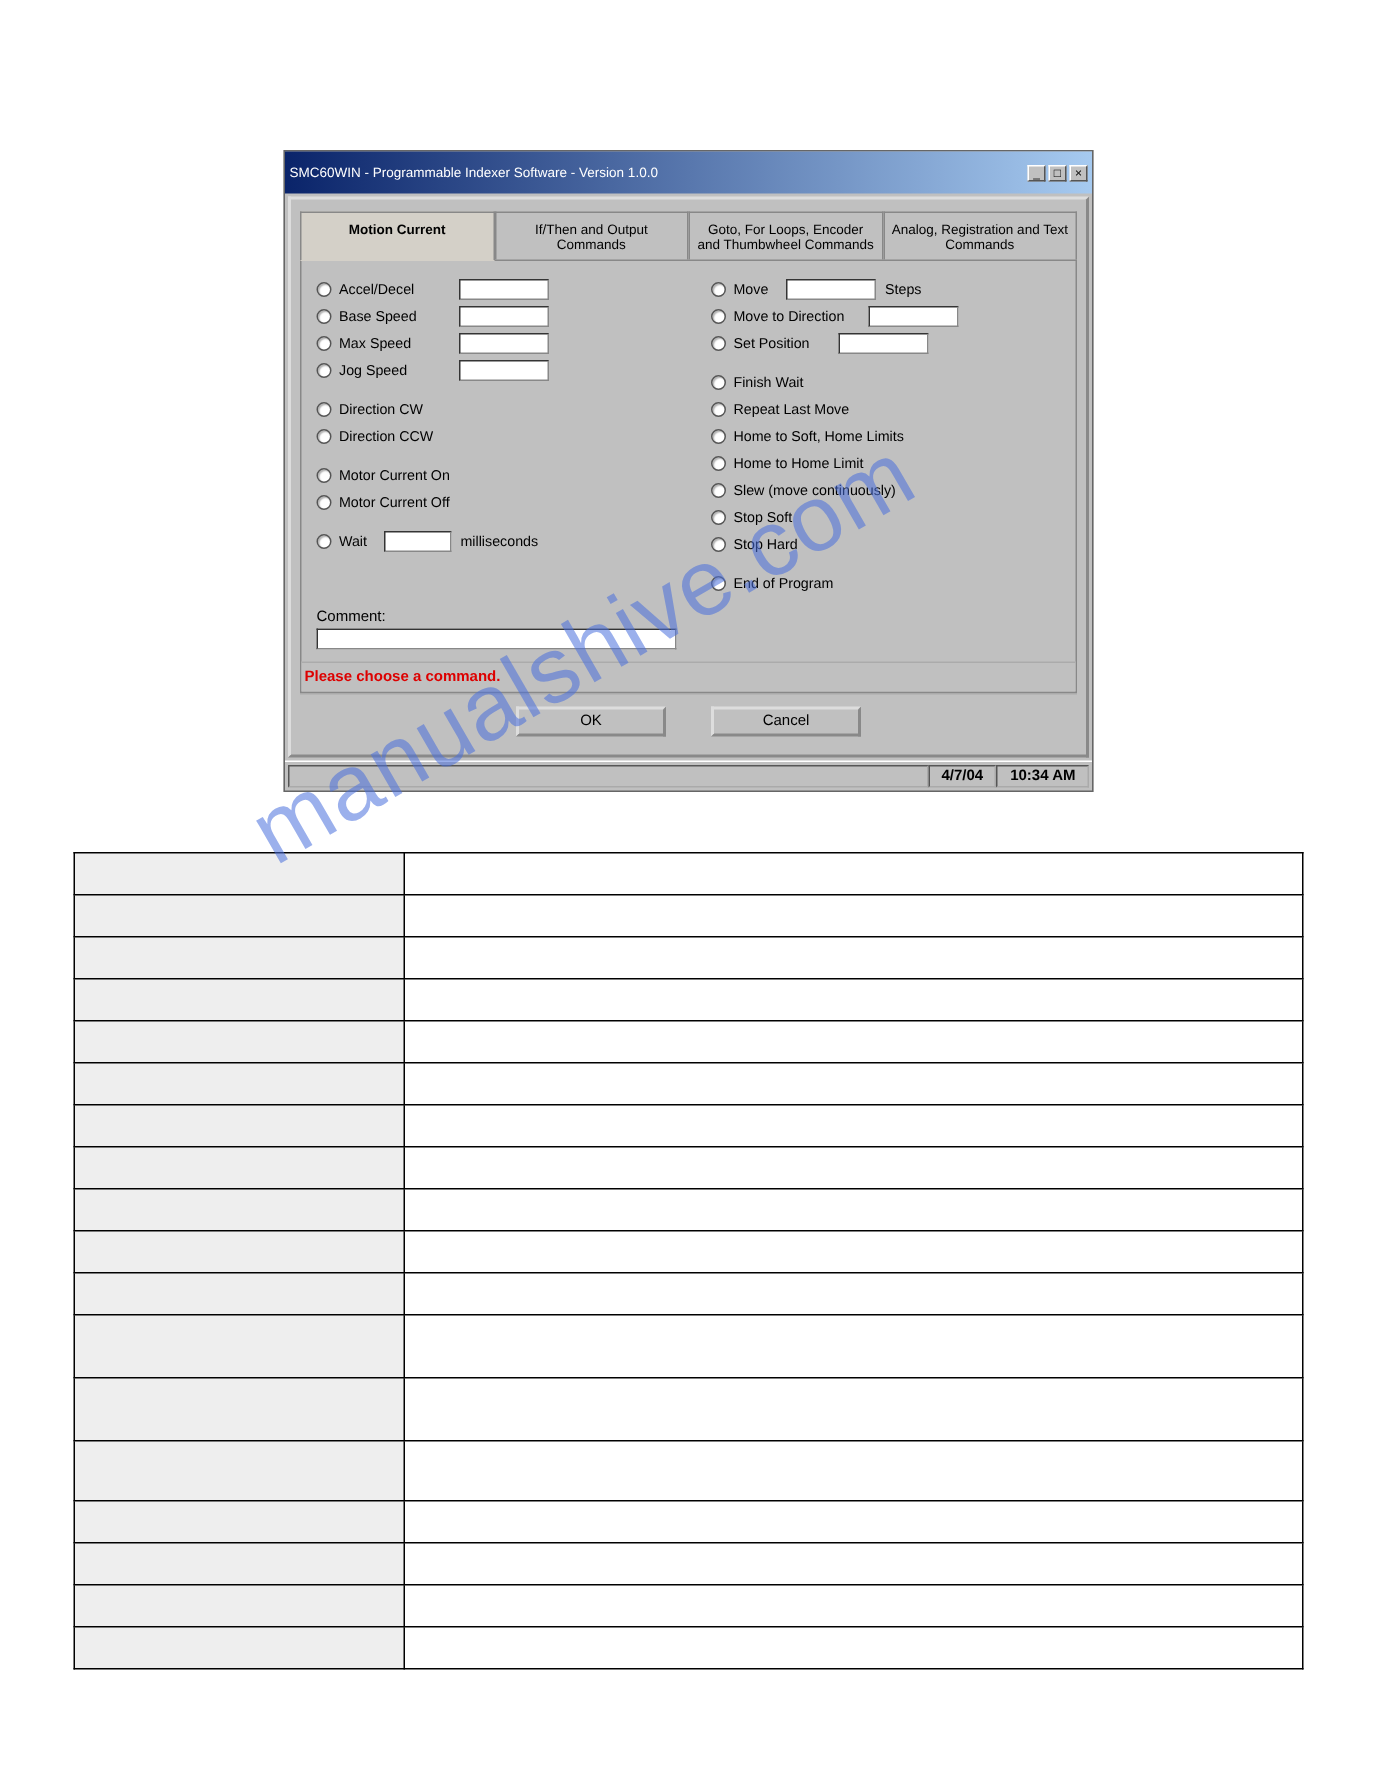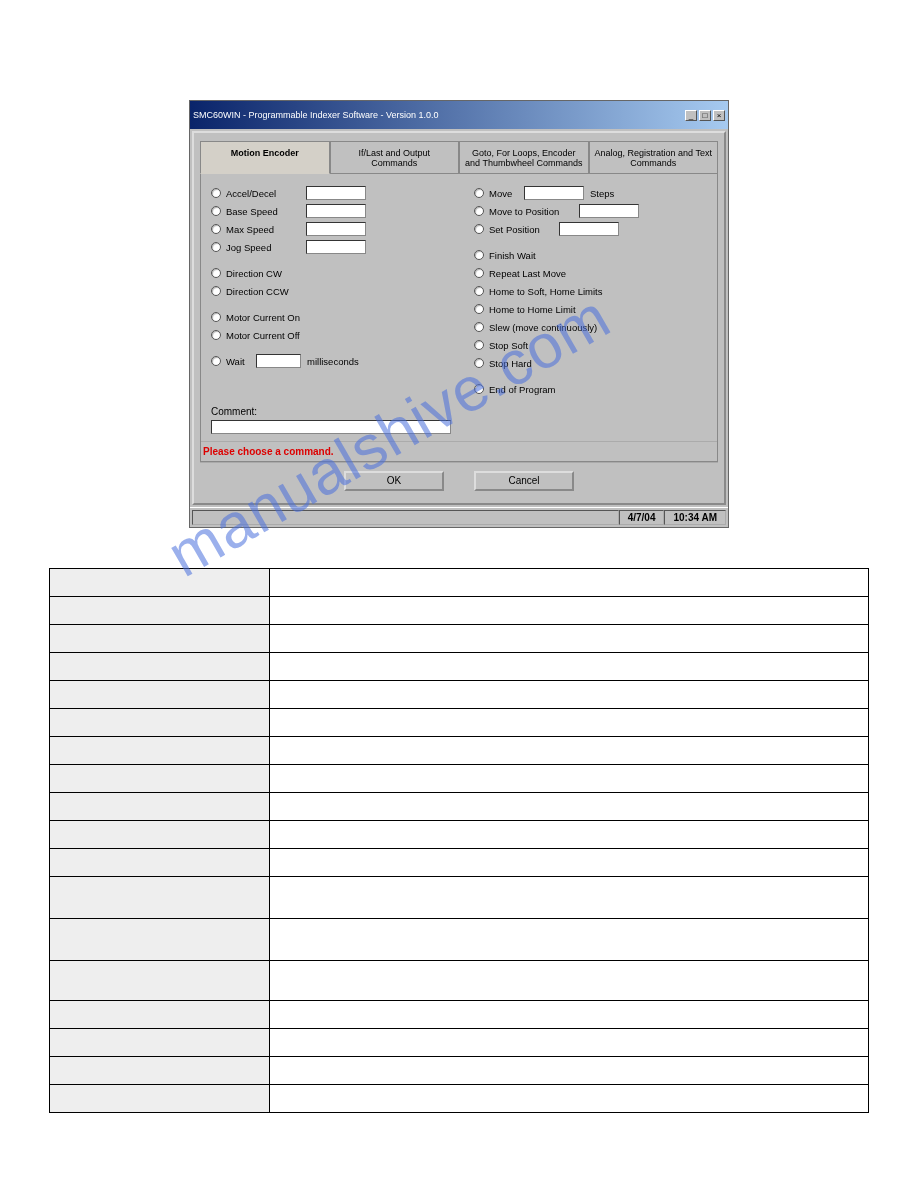--- a/index.html
+++ b/index.html
@@ -177,22 +177,22 @@
           <span class="wbtn">_</span>
           <span class="wbtn">□</span>
           <span class="wbtn">×</span>
         </span>
       </div>
 
 
       <div class="dialog-body">
 
         <div class="tabstrip">
-          <div class="tab active">Motion Encoder</div>
-          <div class="tab">If/Last and Output Commands</div>
+          <div class="tab active">Motion Current</div>
+          <div class="tab">If/Then and Output Commands</div>
           <div class="tab">Goto, For Loops, Encoder and Thumbwheel Commands</div>
           <div class="tab">Analog, Registration and Text Commands</div>
         </div>
 
         <div class="tabpanel">
           <div class="two-col">
 
             <div class="col">
               <div class="opt-row">
                 <span class="radio"></span>
@@ -243,21 +243,21 @@
 
             <div class="col">
               <div class="opt-row">
                 <span class="radio"></span>
                 <span style="width:35px">Move</span>
                 <input class="txt small" style="">
                 <span style="margin-left:6px">Steps</span>
               </div>
               <div class="opt-row">
                 <span class="radio"></span>
-                <span style="width:90px">Move to Position</span>
+                <span style="width:90px">Move to Direction</span>
                 <input class="txt small" style="">
               </div>
               <div class="opt-row">
                 <span class="radio"></span>
                 <span style="width:70px">Set Position</span>
                 <input class="txt small" style="">
               </div>
               <div class="spacer8"></div>
               <div class="opt-row">
                 <span class="radio"></span>

